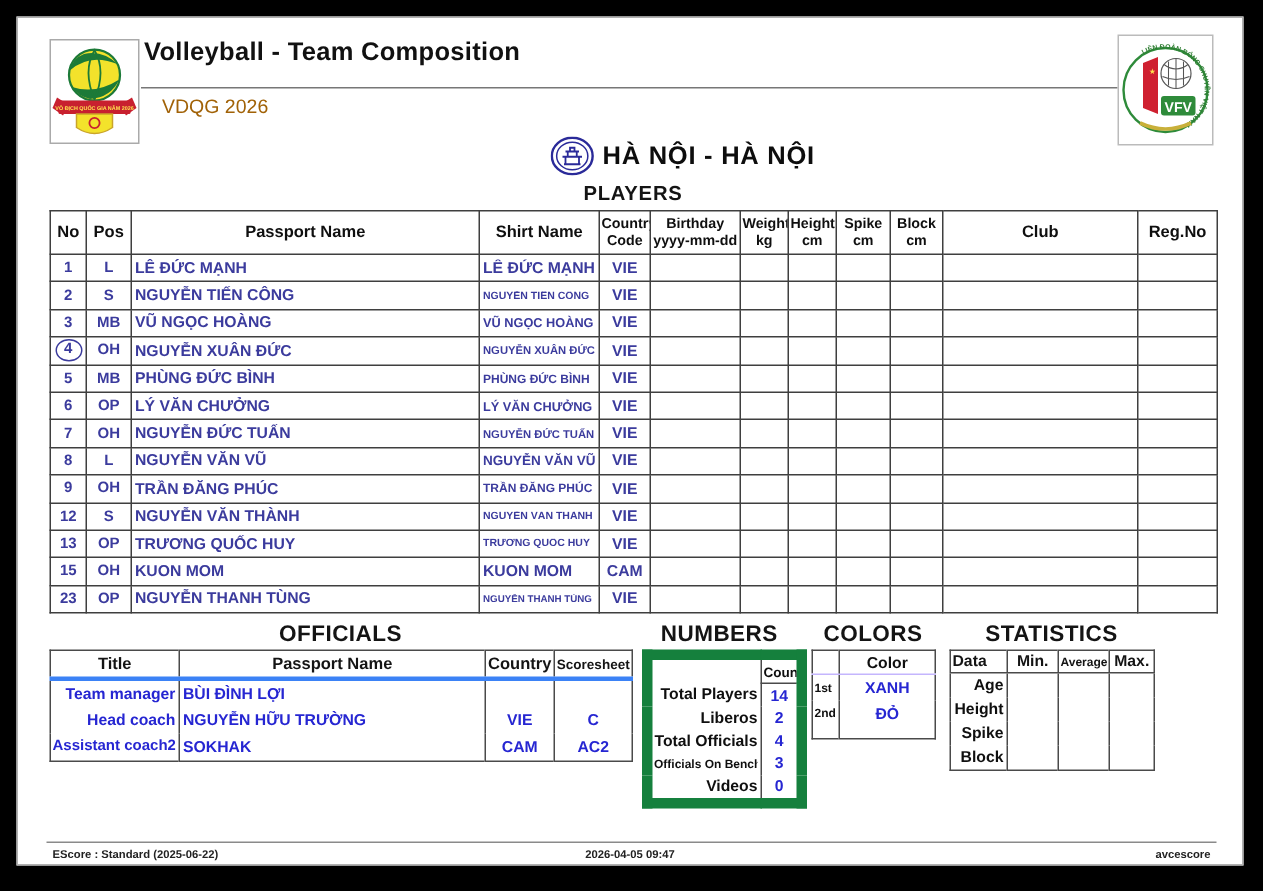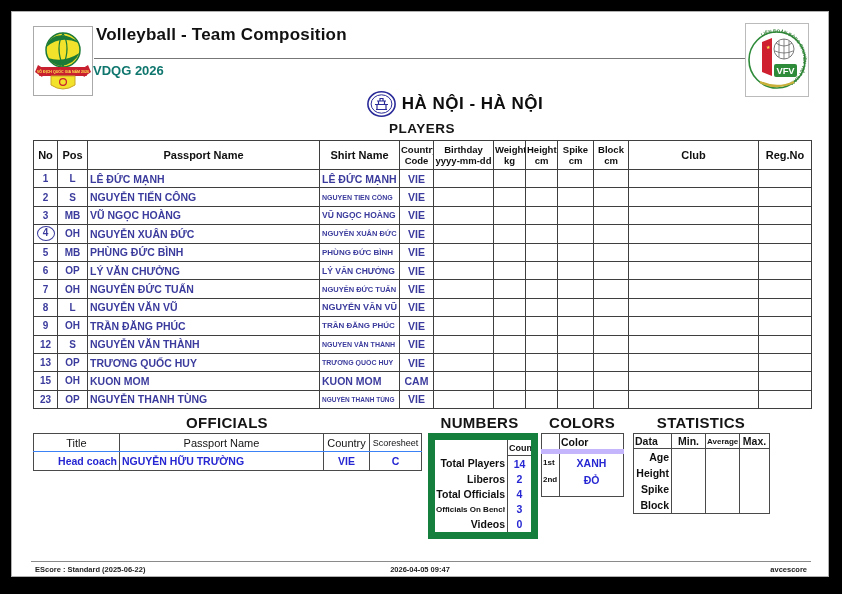--- a/index.html
+++ b/index.html
@@ -15,21 +15,21 @@
   
   .logo-left {
     position:absolute; left:21px; top:14px; width:58px; height:68px;
     border:1px solid #aaa; background:#fff;
   }
   .hdr-title {
     position:absolute; left:84px; top:13px; font-size:17px; font-weight:bold;
     color:#111; letter-spacing:0.2px;
   }
   .hdr-line { position:absolute; left:82px; top:46px; width:652px; border-top:1px solid #777; }
-  .hdr-sub { position:absolute; left:81px; top:51px; font-size:13px; font-weight:bold; color:#0f766e; }
+  .hdr-sub { position:absolute; left:96px; top:51px; font-size:13px; font-weight:normal; color:#a16207; }
   .logo-right {
     position:absolute; left:733px; top:11px; width:62px; height:72px;
     border:1px solid #bbb; background:#fff;
   }
   
   .team-row {
     position:absolute; left:21px; top:79px; width:778px;
     display:flex; align-items:center; justify-content:center;
   }
   .team-inner { display:flex; align-items:center; gap:6px; position:relative; left:33px; }
@@ -58,38 +58,38 @@
   }
   .autofit { display:block; white-space:nowrap; overflow:hidden; }
   
   .sec-title { position:absolute; top:402px; font-size:15px; font-weight:bold; text-align:center; letter-spacing:0.3px; }
   .t-off { left:21px; width:388px; }
   .t-num { left:416px; width:103px; }
   .t-col { left:529px; width:82px; }
   .t-sta { left:621px; width:136px; }
   
   .off-table { position:absolute; left:21px; top:421px; width:388px; border:1px solid #4a4a4a; }
-  .off-table th { height:15px; font-size:11px; font-weight:normal; border-bottom:1px solid #3b82f6; overflow:hidden; }
+  .off-table th { height:15px; font-size:11px; font-weight:bold; border-bottom:3px solid #3b82f6; overflow:hidden; }
   .off-table th + th, .off-table td + td { border-left:1px solid #4a4a4a; }
   .off-table td { height:15.5px; font-size:10.5px; font-weight:bold; color:#2626d2; overflow:hidden; white-space:nowrap; }
   .off-table td.ot { text-align:right; padding-right:2px; }
   .off-table td.on { text-align:left; padding-left:2px; }
   .off-table td.oc { text-align:center; }
   
   .num-table { position:absolute; left:416px; top:421px; width:103px; border:7px solid #15803d; }
   .num-table td { height:13.2px; overflow:hidden; }
   .num-table td.count-col { border-left:1px solid #4a4a4a; text-align:center; font-size:10.5px; font-weight:bold; color:#2626d2; }
   .num-table tr.hdr td { height:13px; }
   .num-table tr.hdr td.count-col { border-bottom:1px solid #4a4a4a; font-size:9px; color:#0f0f0f; }
   .num-table td.lbl { text-align:right; font-size:10.5px; font-weight:bold; color:#0f0f0f; padding:0 2px 0 1px; }
   
   .col-table { position:absolute; left:529px; top:421px; width:82px; height:50px; border:1px solid #4a4a4a; }
   .col-table td { overflow:hidden; }
   .col-table td.rk { border-right:1px solid #4a4a4a; font-size:8px; font-weight:bold; color:#0f0f0f; text-align:left; padding-left:1px; }
-  .col-table tr.hdr td { height:13px; border-bottom:5px solid #c4b5fd; font-size:10.5px; font-weight:bold; color:#0f0f0f; }
+  .col-table tr.hdr td { height:13px; border-bottom:1px solid #c4b5fd; font-size:10.5px; font-weight:bold; text-align:center; color:#0f0f0f; }
   .col-table td.cv { height:15px; text-align:center; font-size:10.5px; font-weight:bold; color:#2626d2; }
   .col-table tr.fill td { height:6px; }
   
   .sta-table { position:absolute; left:621px; top:421px; width:136px; border:1px solid #4a4a4a; }
   .sta-table th + th, .sta-table td + td { border-left:1px solid #4a4a4a; }
   .sta-table th { height:14px; font-size:10.5px; font-weight:bold; border-bottom:1px solid #4a4a4a; padding:0 1px; overflow:hidden; }
   .sta-table td { height:14px; overflow:hidden; }
   .sta-table td.sl { text-align:right; font-size:10.5px; font-weight:bold; color:#0f0f0f; padding-right:2px; }
   
   .footer-line { position:absolute; left:19px; top:549px; width:780px; border-top:1px solid #8a8a8a; }
@@ -452,31 +452,47 @@
         <th>
             <span class="autofit" style="text-align:center">Country</span>
           </th>
         <th>
             <span class="autofit" style="text-align: center; font-size: 9px;">Scoresheet</span>
           </th>
       </tr>
     </thead>
     <tbody>
 
+        <tr>
+          <td class="ot">
+            <span class="autofit" style="text-align:right">Team manager</span>
+          </td>
+          <td class="on">BÙI ĐÌNH LỢI</td>
+          <td class="oc"></td>
+          <td class="oc"></td>
+        </tr>
 
         <tr>
           <td class="ot">
             <span class="autofit" style="text-align:right">Head coach</span>
           </td>
           <td class="on">NGUYỄN HỮU TRƯỜNG</td>
           <td class="oc">VIE</td>
           <td class="oc">C</td>
         </tr>
 
 
+        <tr>
+          <td class="ot">
+            <span class="autofit" style="text-align: right; font-size: 10px;">Assistant coach2</span>
+          </td>
+          <td class="on">SOKHAK</td>
+          <td class="oc">CAM</td>
+          <td class="oc">AC2</td>
+        </tr>
       </tbody>
   </table>
 
   <table class="num-table">
     <colgroup>
         <col style="width:76px">
         <col style="width:27px">
       </colgroup>
     <tbody>
       <tr class="hdr">

